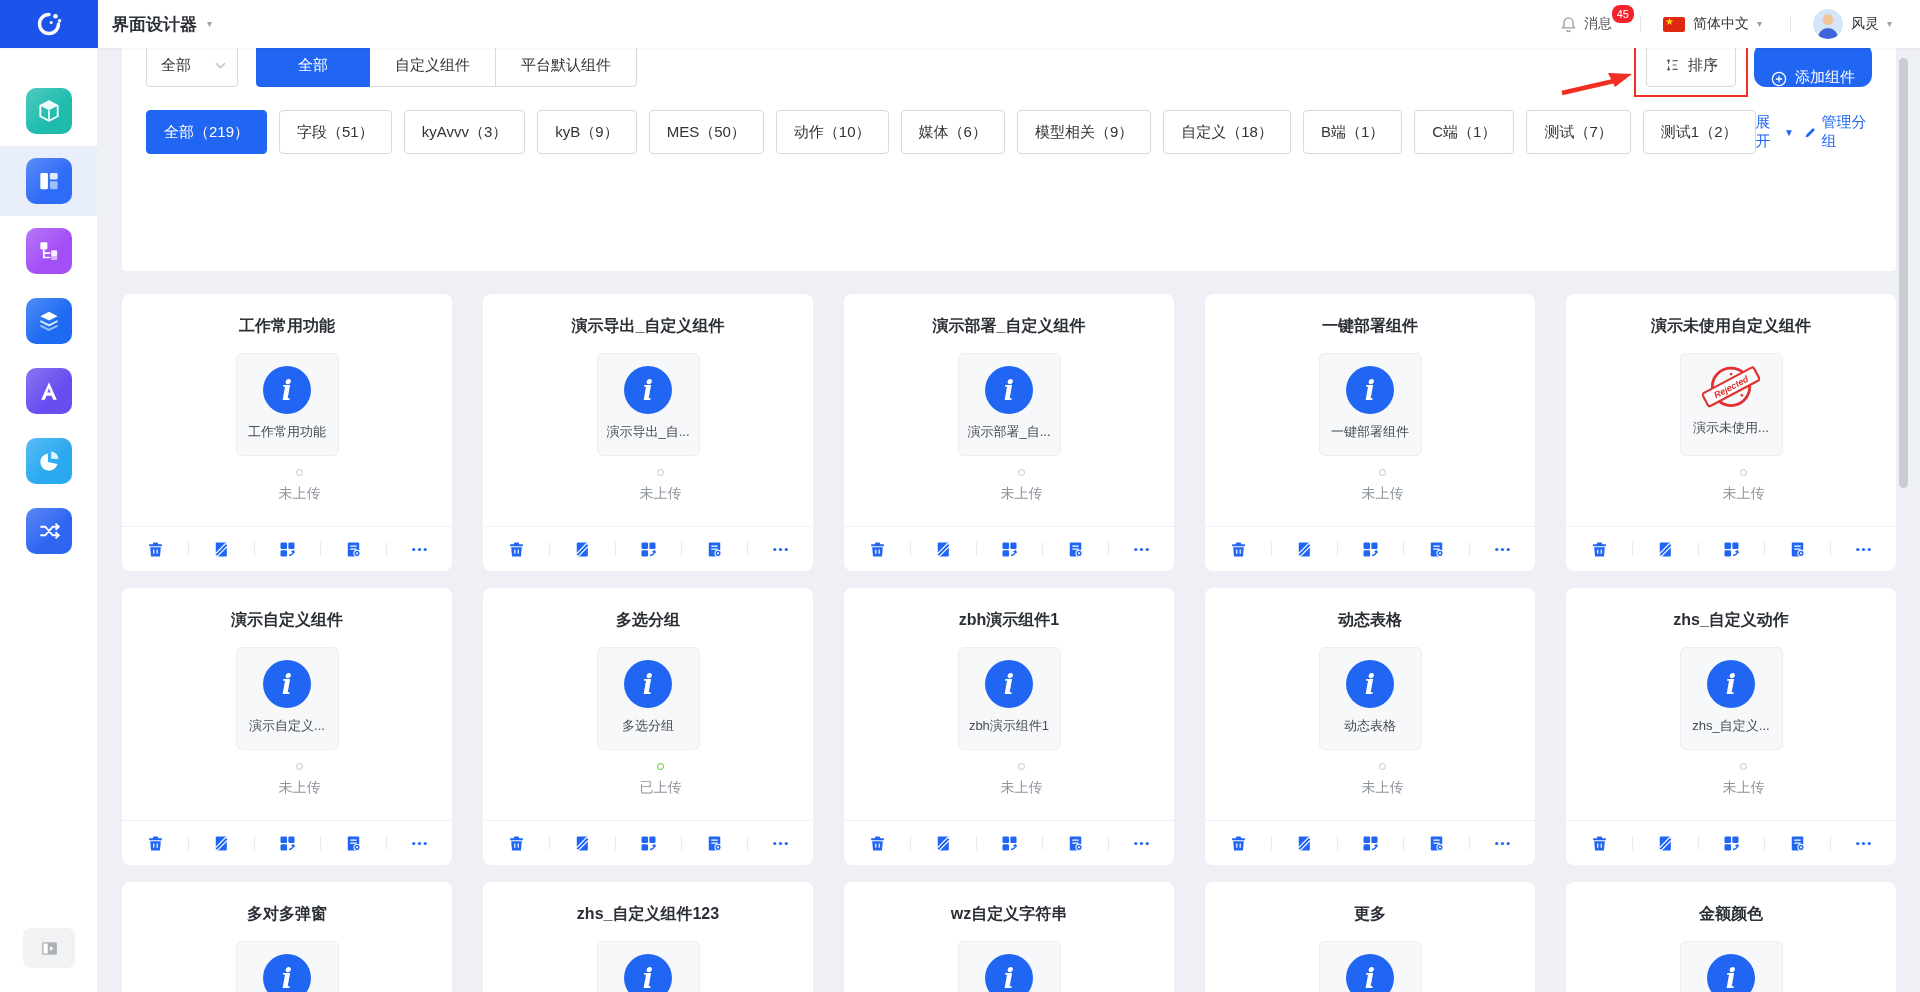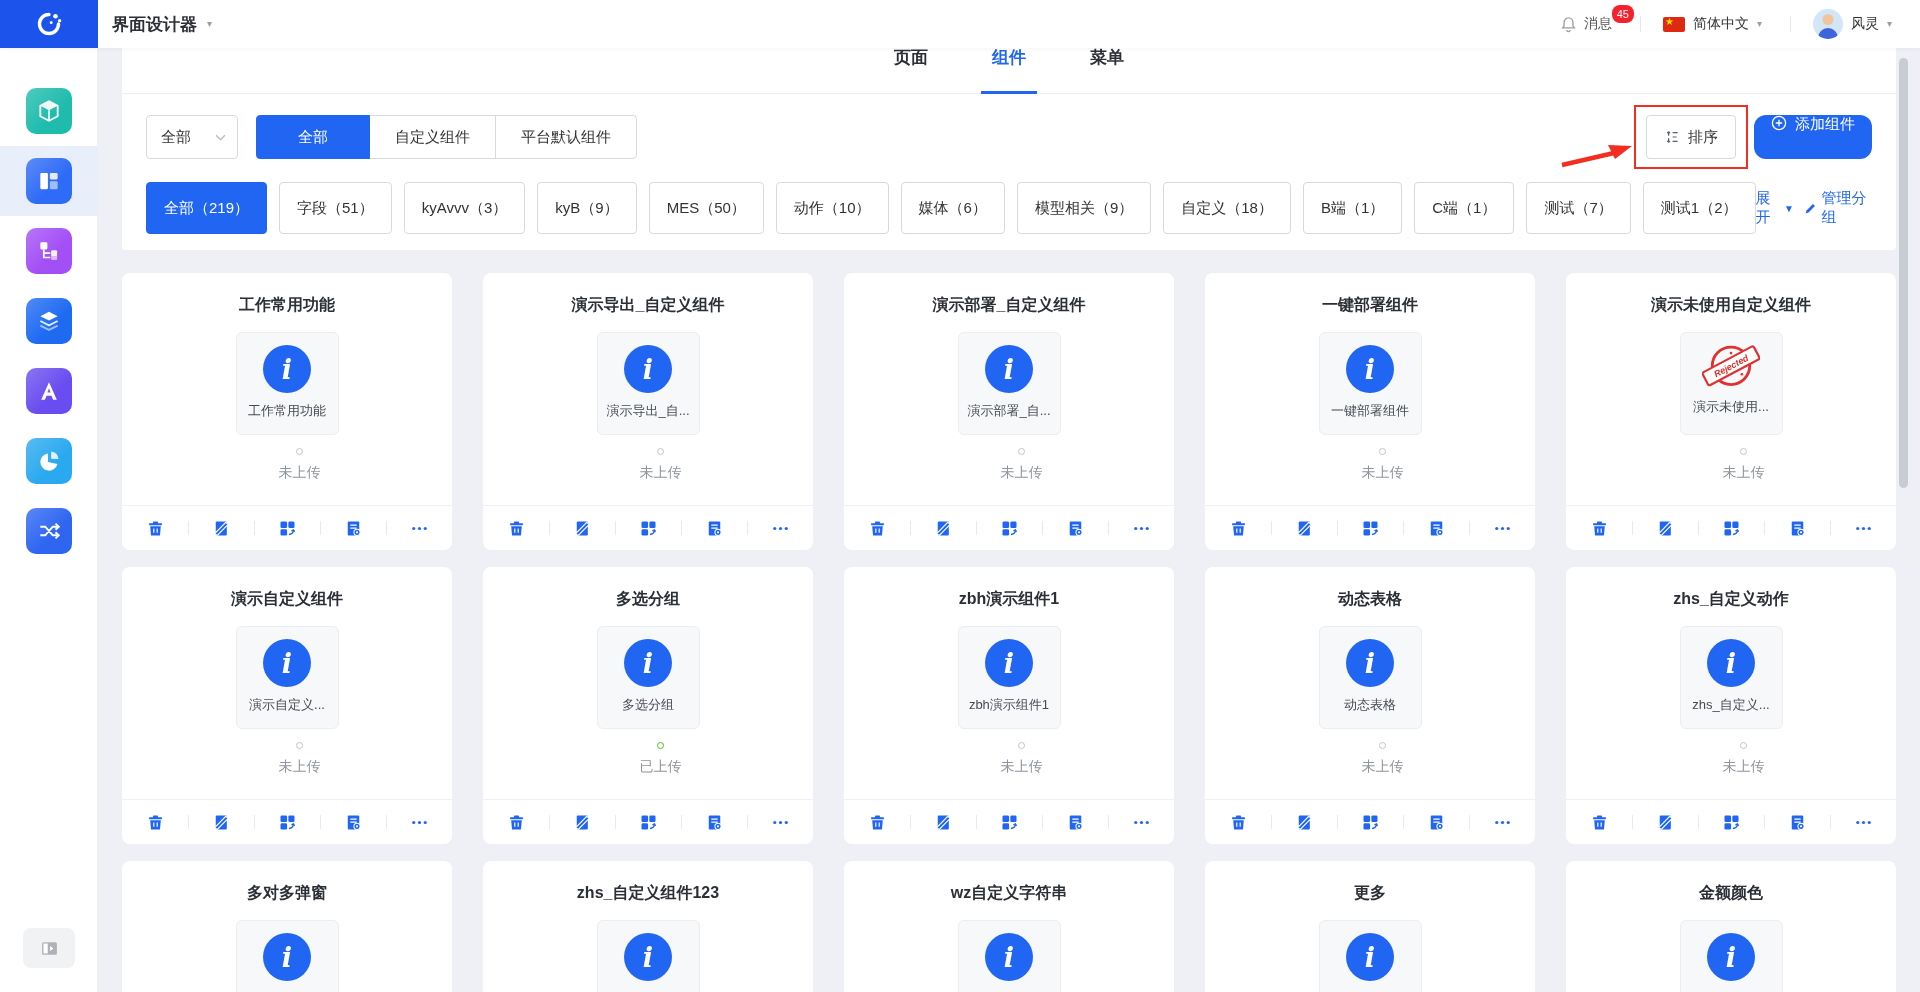--- a/index.html
+++ b/index.html
@@ -59,25 +59,25 @@
   .seg-btn{height:44px;background:#fff;border:1px solid #D9D9D9;font-size:15px;color:#333;padding:0 25px;cursor:pointer;margin-left:-1px;position:relative;font-family:inherit;}
   .seg-btn:first-of-type{border-radius:4px 0 0 4px;margin-left:0;padding:0 41px;}
   .seg-btn:last-of-type{border-radius:0 4px 4px 0;}
   .seg-btn.active{background:var(--primary);border-color:var(--primary);color:#fff;z-index:1;}
   .spacer{flex:1;}
   .sort-wrap{position:relative;}
   .sort-btn{height:44px;width:90px;background:#fff;border:1px solid #D9D9D9;border-radius:4px;display:flex;align-items:center;justify-content:center;gap:8px;font-size:15px;color:#333;cursor:pointer;font-family:inherit;}
   .annotation-rect{position:absolute;inset:-10px -12px;border:2.5px solid var(--red);pointer-events:none;}
   .annotation-arrow{position:absolute;left:-86px;top:26px;pointer-events:none;}
   .add-btn{margin-left:18px;height:44px;background:var(--primary);border:none;border-radius:12px;color:#fff;font-size:15px;
-           display:flex;align-items:flex-start;gap:8px;padding:0 17px;cursor:pointer;font-family:inherit;}
+           display:flex;align-items:flex-end;gap:8px;padding:0 17px;cursor:pointer;font-family:inherit;}
 
   .chips-row{display:flex;align-items:center;margin-top:23px;padding:0 24px;}
   .chips{display:flex;gap:12px;align-items:center;flex-wrap:nowrap;}
-  .chip{height:52px;border:1px solid #D9D9D9;border-radius:4px;background:#fff;font-size:15px;color:#333;padding:0 17px;cursor:pointer;white-space:nowrap;font-family:inherit;}
+  .chip{height:44px;border:1px solid #D9D9D9;border-radius:4px;background:#fff;font-size:15px;color:#333;padding:0 17px;cursor:pointer;white-space:nowrap;font-family:inherit;}
   .chip.active{background:var(--primary);border-color:var(--primary);color:#fff;}
   .chip-links{margin-left:auto;display:flex;align-items:center;gap:10px;}
   .link{color:var(--primary);font-size:15px;display:flex;align-items:center;gap:5px;cursor:pointer;text-decoration:none;}
   .tri{font-size:10px;}
 
   
   .grid{margin-top:23px;display:grid;grid-template-columns:repeat(5,1fr);column-gap:31px;row-gap:17px;}
   .card{background:#fff;border-radius:8px;height:277px;display:flex;flex-direction:column;position:relative;}
   .card-title{margin-top:22px;text-align:center;font-size:16px;font-weight:600;color:#2b2f36;padding:0 12px;white-space:nowrap;overflow:hidden;}
   .icon-box{align-self:center;margin-top:16px;width:103px;height:103px;background:#F7F8FA;border:1px solid #EBEDF0;border-radius:6px;
@@ -212,34 +212,20 @@
       <rect x="2" y="3" width="14" height="12" rx="1.5" fill="#AEB2B8"></rect>
       <rect x="3.3" y="4.3" width="4" height="9.4" fill="#fff"></rect>
       <path d="M9.6 6.7L12.7 9l-3.1 2.3z" fill="#fff"></path>
     </svg>
   </div>
 </div>
 
 <div class="main">
   <div class="panel">
 
-    <div class="tabs-row">
-
-        <div class="tab">
-          <span>页面</span>
-        </div>
-
-        <div class="tab active">
-          <span>组件</span>
-        </div>
-
-        <div class="tab">
-          <span>菜单</span>
-        </div>
-      </div>
 
     <div class="filter-row">
       <div class="select">
         <span>全部</span>
         <svg width="11" height="7" viewBox="0 0 10 6">
           <path d="M1 1l4 4 4-4" stroke="#B9BDC4" fill="none" stroke-width="1.3"></path>
         </svg>
       </div>
       <div class="segmented">
 

